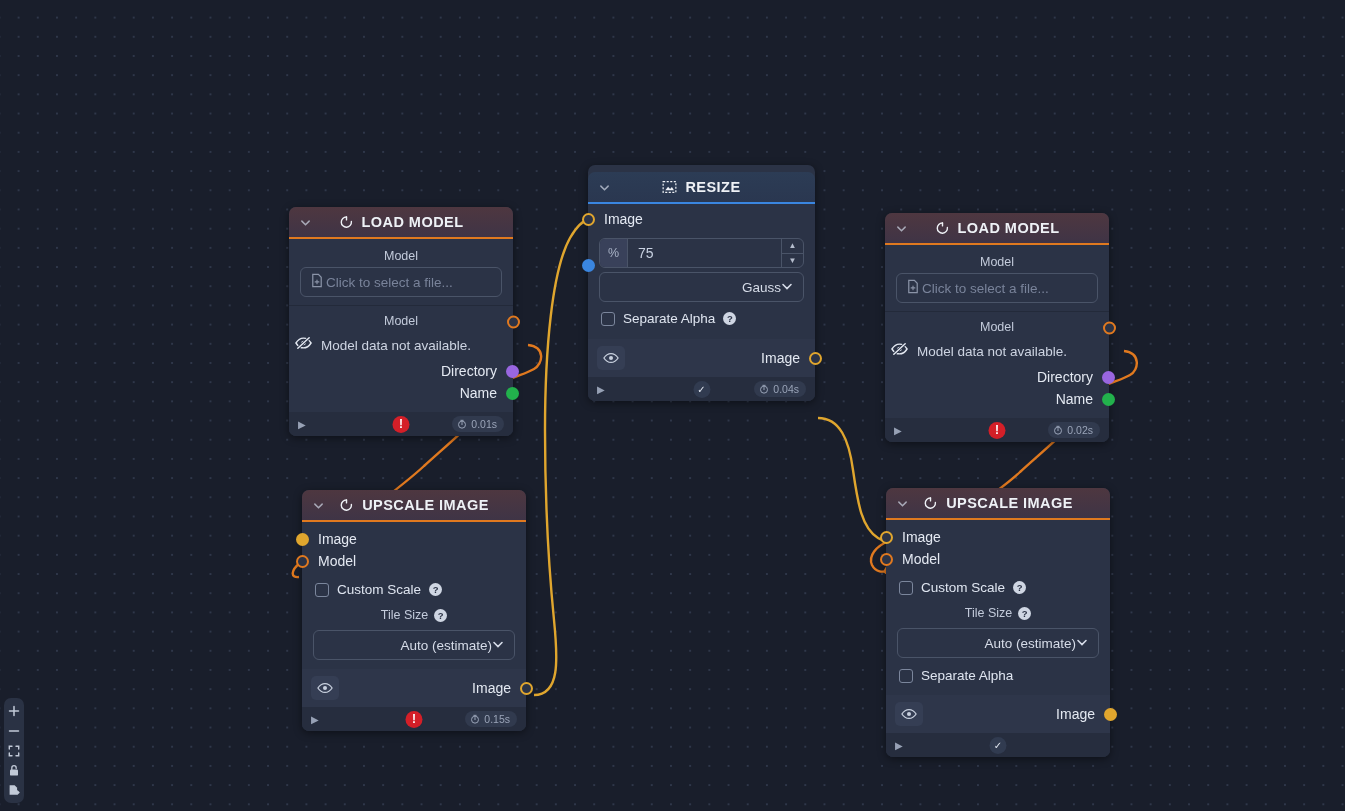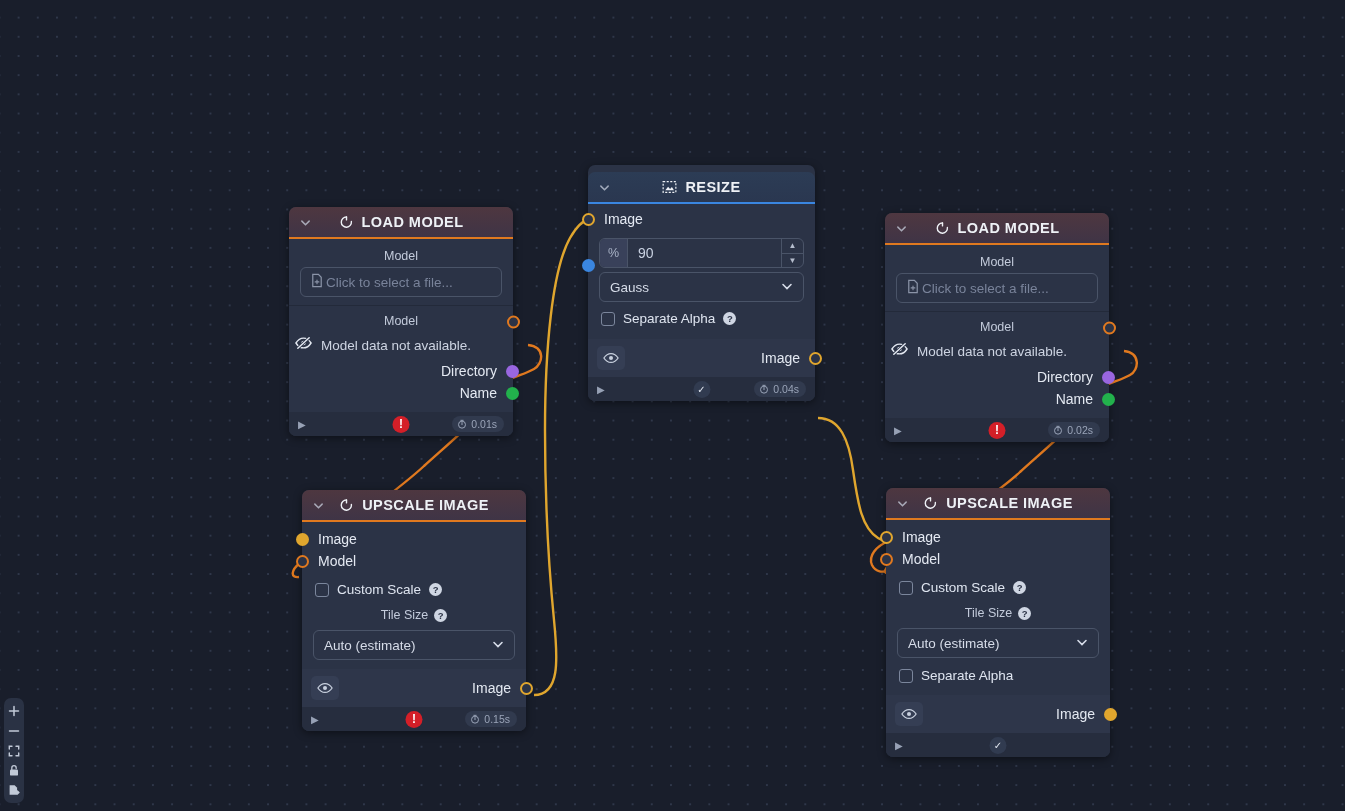--- a/index.html
+++ b/index.html
@@ -108,21 +108,21 @@
   .numfield .spin {
     width: 22px; border-left: 1px solid #4a5468; display: flex; flex-direction: column;
   }
   .numfield .spin div {
     flex: 1; display: flex; align-items: center; justify-content: center; color: #b5bdcd; font-size: 8px;
   }
   .numfield .spin div:first-child { border-bottom: 1px solid #4a5468; }
 
   .select {
     height: 30px; border: 1px solid #4a5468; border-radius: 6px;
-    background: #2b3346; display: flex; align-items: center; justify-content: space-between;
+    background: #2b3346; display: flex; align-items: center; justify-content: flex-end;
     padding: 0 10px; color: #d6dce8; font-size: 13.5px; margin-top: 4px;
   }
 
   .chkrow { display: flex; align-items: center; gap: 8px; padding: 6px 0 5px 2px; }
   .chkbox { width: 14px; height: 14px; border: 1.6px solid #7b869c; border-radius: 3px; background: transparent; flex: none; }
   .chkrow .t { font-size: 13.5px; color: #dfe5f0; }
   .help {
     width: 13px; height: 13px; border-radius: 50%; background: #cfd6e3; color: #2b3346;
     font-size: 9.5px; font-weight: bold; display: flex; align-items: center; justify-content: center; flex: none;
   }
@@ -348,21 +348,21 @@
     <div class="accent-line" style="background:#3a86e0;"></div>
     <div class="node-body">
       <div class="in-row" style="padding-top:7px;padding-bottom:3px;">
         <span class="port ring-amber" style="margin-left:-17px;"></span>
         <span>Image</span>
       </div>
       <div style="padding:0 11px 8px 11px; position:relative;">
         <span class="port filled-blue port-abs" style="left:-6px; top:21px;"></span>
         <div class="numfield">
           <div class="unit">%</div>
-          <div class="val">90</div>
+          <div class="val">75</div>
           <div class="spin">
             <div>▲</div>
             <div>▼</div>
           </div>
         </div>
         <div class="select">
           <span>Gauss</span>
           <span>
             <svg width="12" height="12" viewBox="0 0 12 12">
                 <path d="M2 4.5 L6 8.5 L10 4.5" fill="none" stroke="#d6dce8" stroke-width="1.6" stroke-linecap="round"></path>

